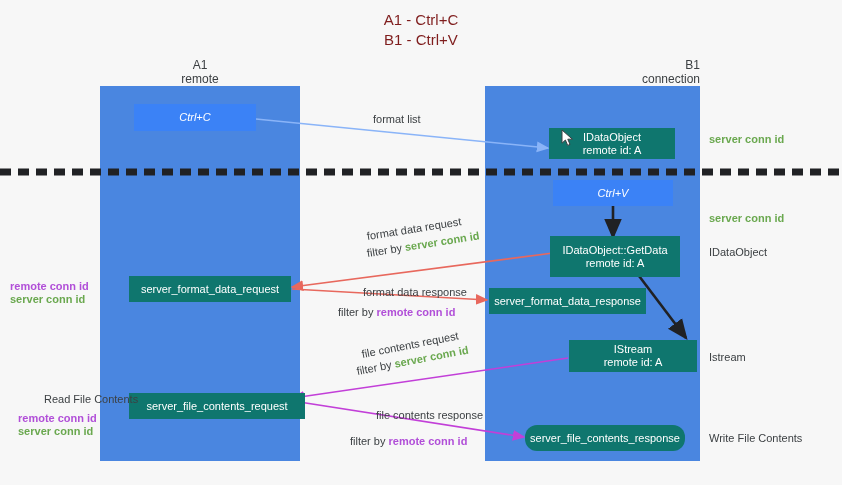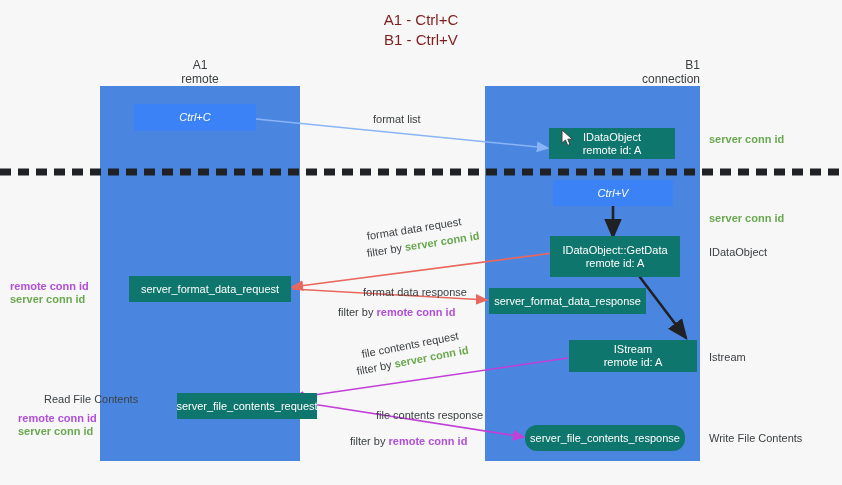--- a/index.html
+++ b/index.html
@@ -153,21 +153,21 @@
   <div class="box orange" style="left:550px; top:236px; width:130px; height:41px;">IDataObject::GetData
 remote id: A</div>
 
   <div class="box orange" style="left:129px; top:276px; width:162px; height:26px;">server_format_data_request</div>
 
   <div class="box orange" style="left:489px; top:288px; width:157px; height:26px;">server_format_data_response</div>
 
   <div class="box orange" style="left:569px; top:340px; width:128px; height:32px;">IStream
 remote id: A</div>
 
-  <div class="box orange" style="left:129px; top:393px; width:140px; height:26px;margin-left:48px;">server_file_contents_request</div>
+  <div class="box orange" style="left:129px; top:393px; width:176px; height:26px;">server_file_contents_request</div>
 
   <div class="box orange" style="left:525px; top:425px; width:160px; height:26px;border-radius:12px;">server_file_contents_response</div>
 
   <div class="note green-txt" style="left:709px; top:132px;">server conn id</div>
   <div class="note green-txt" style="left:709px; top:211px;">server conn id</div>
   <div class="note" style="left:709px; top:245px;">IDataObject</div>
   <div class="note" style="left:709px; top:350px;">Istream</div>
   <div class="note" style="left:709px; top:431px;">Write File Contents</div>
 
   <div class="note magenta-txt" style="left:10px; top:279px;">remote conn id</div>

